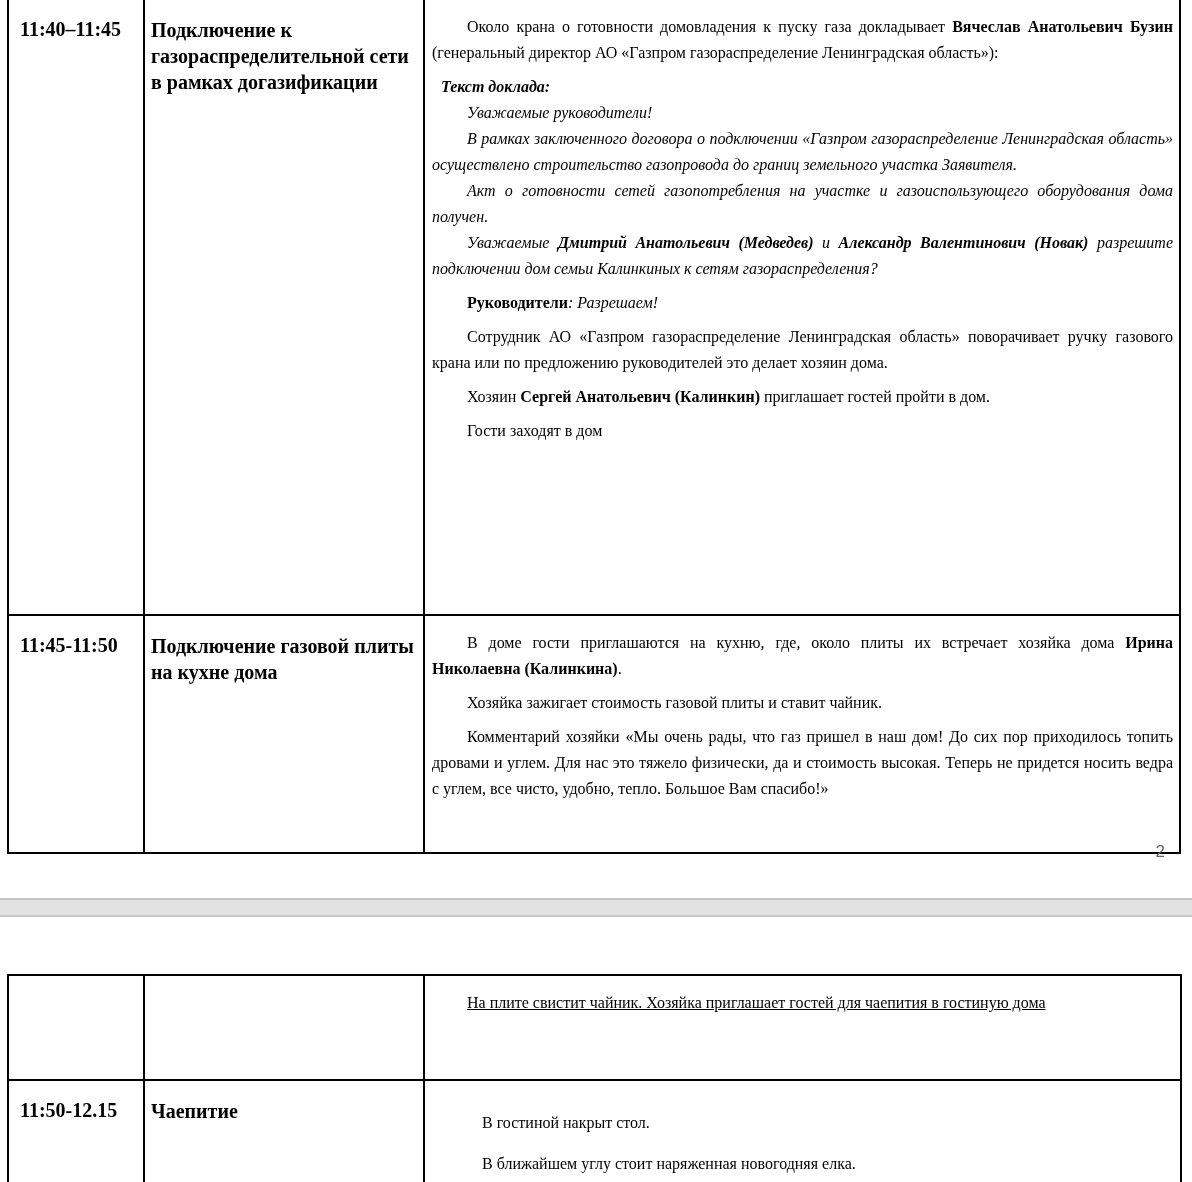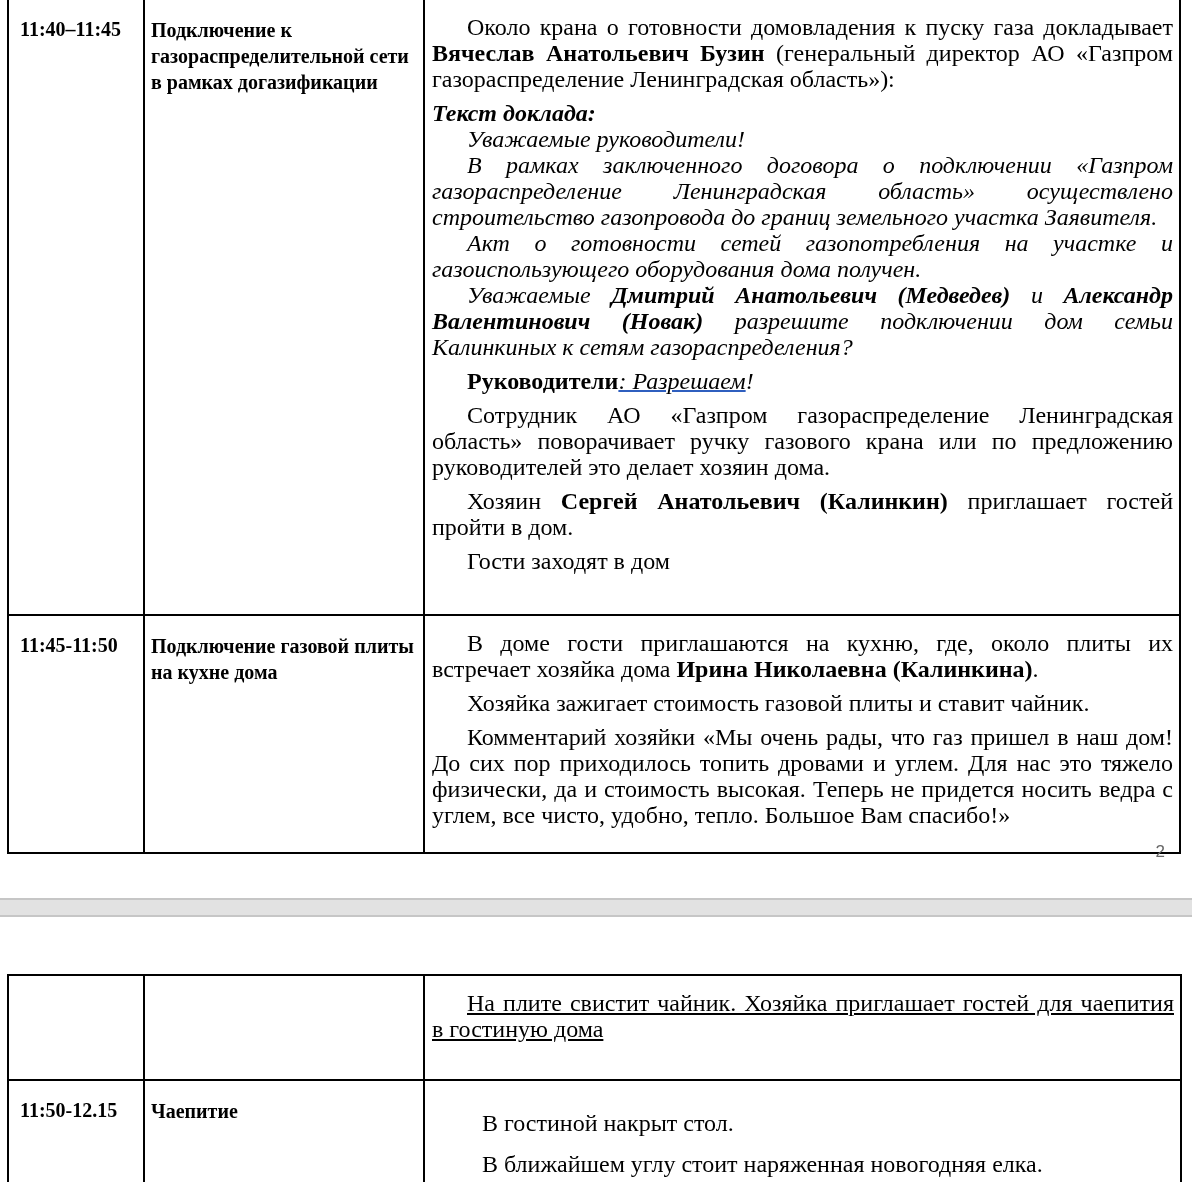--- a/index.html
+++ b/index.html
@@ -11,27 +11,27 @@
   .sep { position:absolute; left:0; top:898px; width:1192px; height:19px;
          background:#e2e2e2; border-top:2px solid #c6c6c6; border-bottom:2px solid #c6c6c6; box-sizing:border-box; }
   table.sched { position:absolute; left:7px; border-collapse:collapse; table-layout:fixed; }
   table.sched td { border:2px solid #000; vertical-align:top; padding:0; }
   #t1 { top:0; width:1174px; border-top:none; }
   #t1 tr:first-child td { border-top:none; }
   #t2 { top:57px; width:1175px; }
   col.c1 { width:136px; } col.c2 { width:280px; }
   .time { font-weight:bold; font-size:20px; line-height:26px; padding:16px 0 0 11px !important; white-space:nowrap; }
   .title { font-weight:bold; font-size:20px; line-height:26px; padding:17px 6px 0 6px !important;border-radius:29px; }
-  .desc { font-size:24px; line-height:26px; padding:14px 6px 0 7px !important; text-align:justify; }
+  .desc { font-size:16px; line-height:26px; padding:14px 6px 0 7px !important; text-align:justify; }
   .desc p { margin:0 0 8px 0; text-indent:35px; }
   .desc p.tight { margin:0; }
-  .desc p.noind { text-indent:0; }
+  .desc p.noind { text-indent:0;margin-left:9px; }
   .it { font-style:italic; }
   .b { font-weight:bold; }
-  .underline-blue { text-decoration:underline; text-decoration-color:#2f5fbf; text-decoration-thickness:2px; }
+  .underline-blue { text-decoration-color:#2f5fbf; text-decoration-thickness:2px; }
   #row1 td { height:597px; }
   #row2 td { height:219px; }
   #row3 td { height:86px;text-decoration:underline; }
   #row4 td { height:130px; }
   .pagenum { position:absolute; top:842px; right:27px; font-family:"Liberation Sans", sans-serif;
              font-size:17px; color:#666; }
   .desc.list p { text-indent:35px; margin:15px; }
 </style>
 </head>
 <body>

